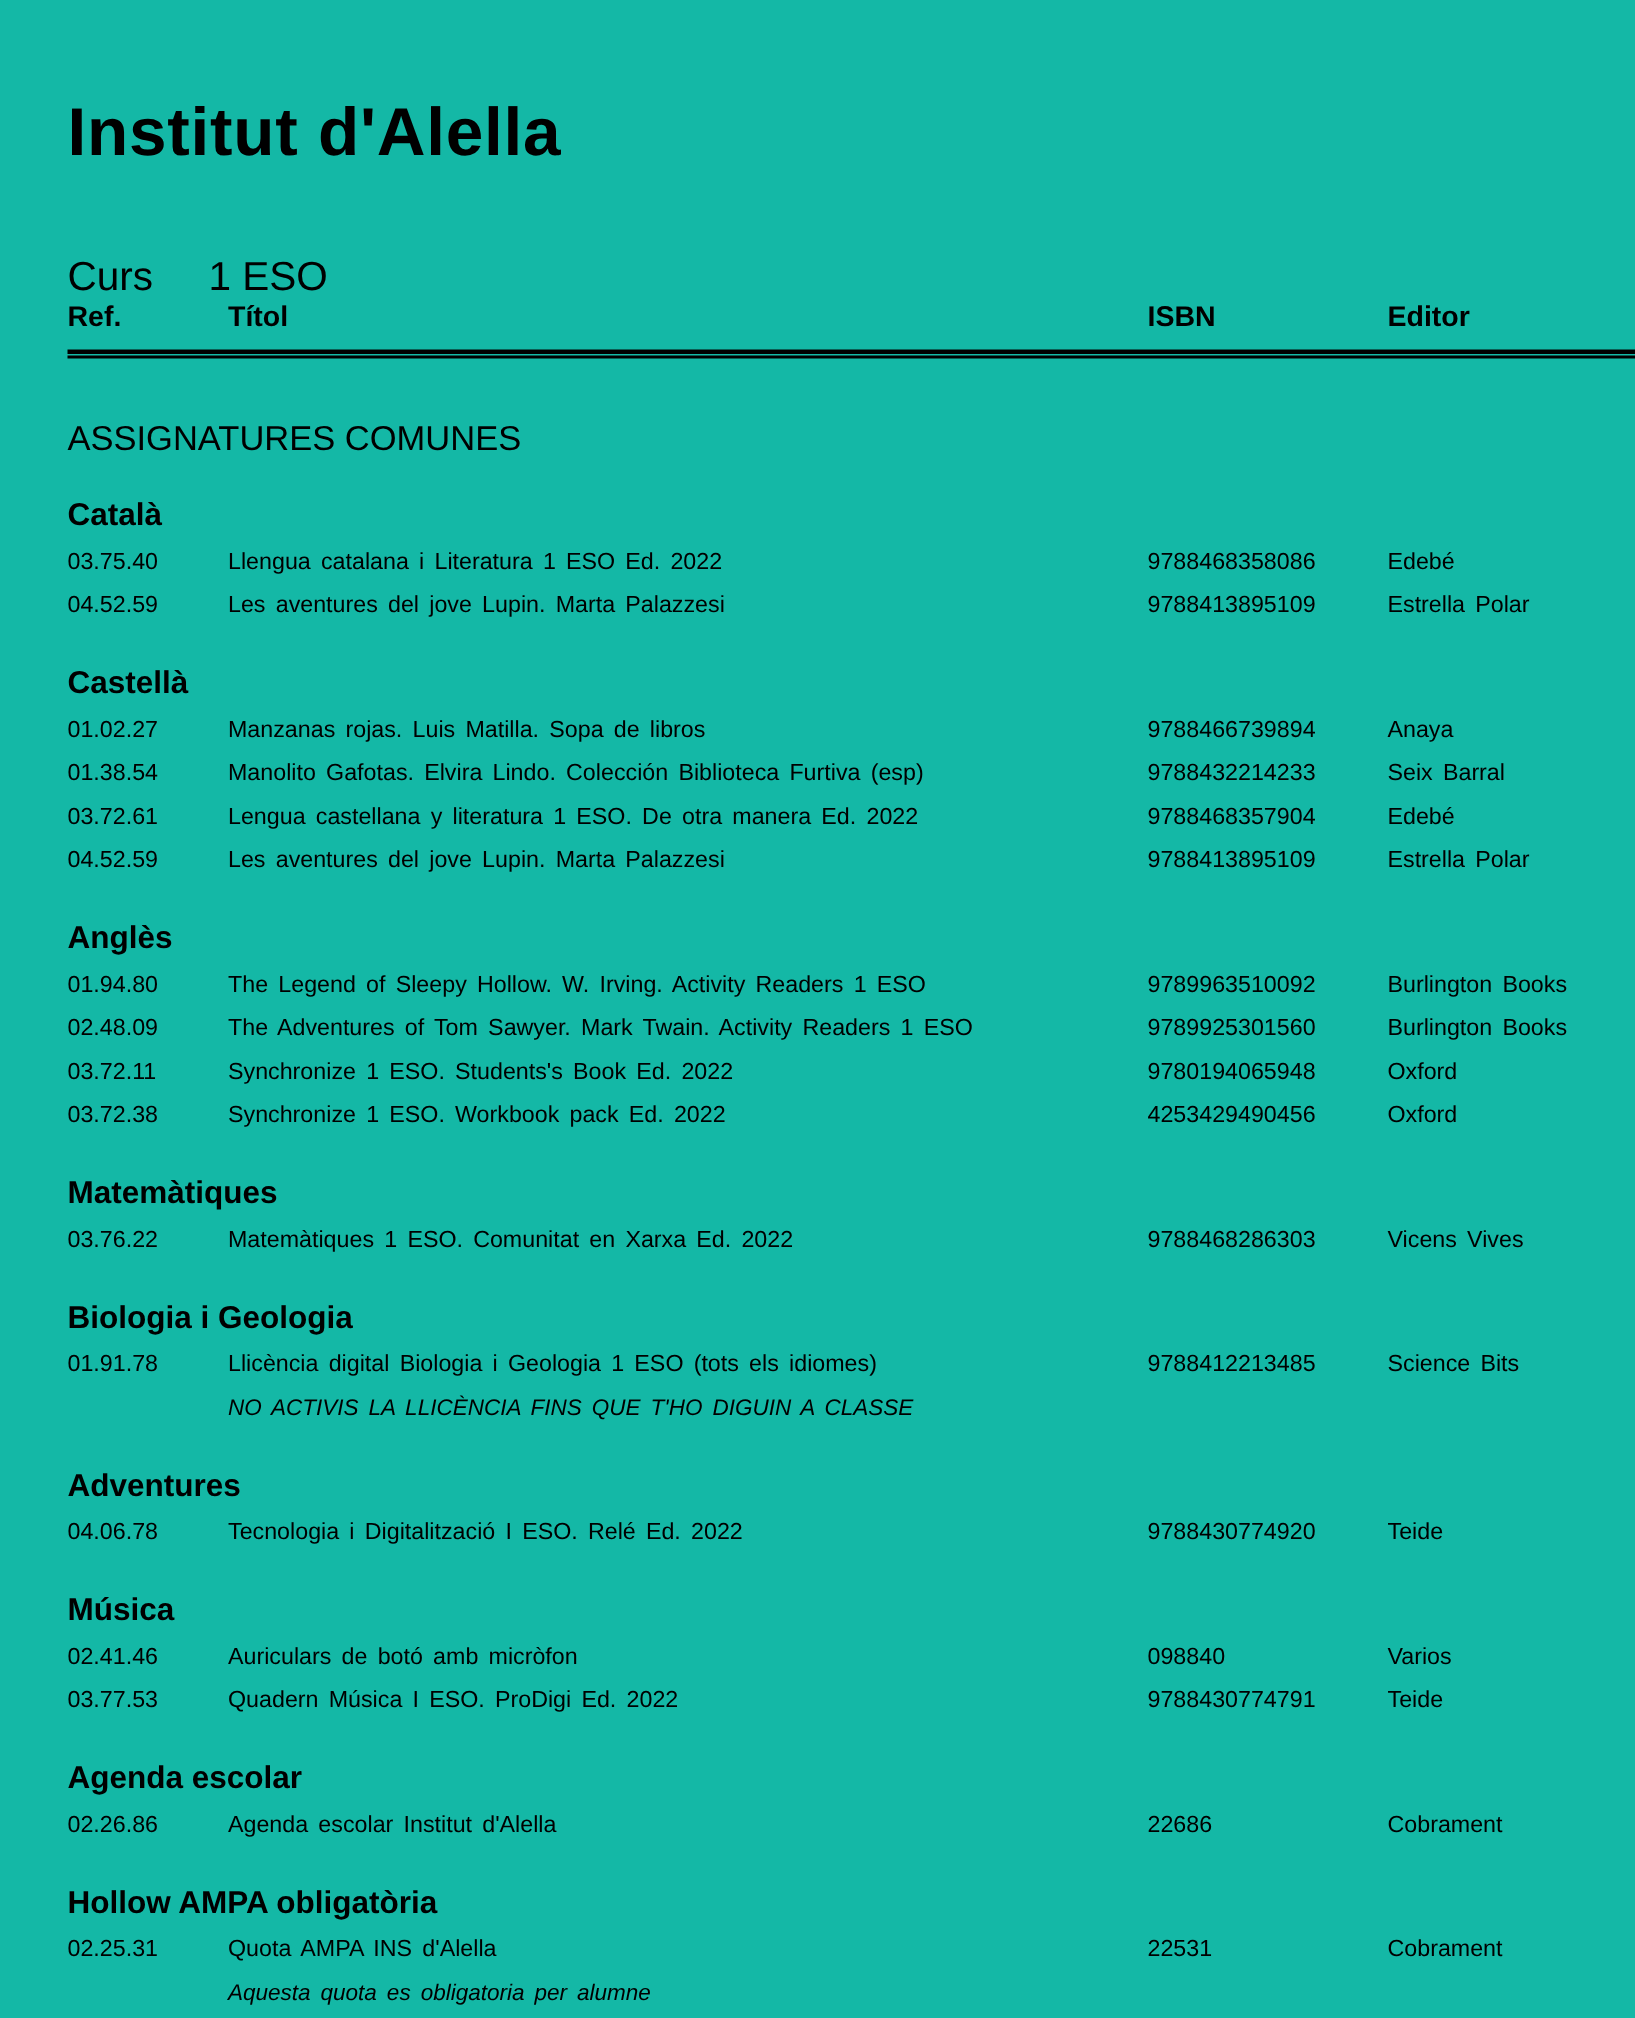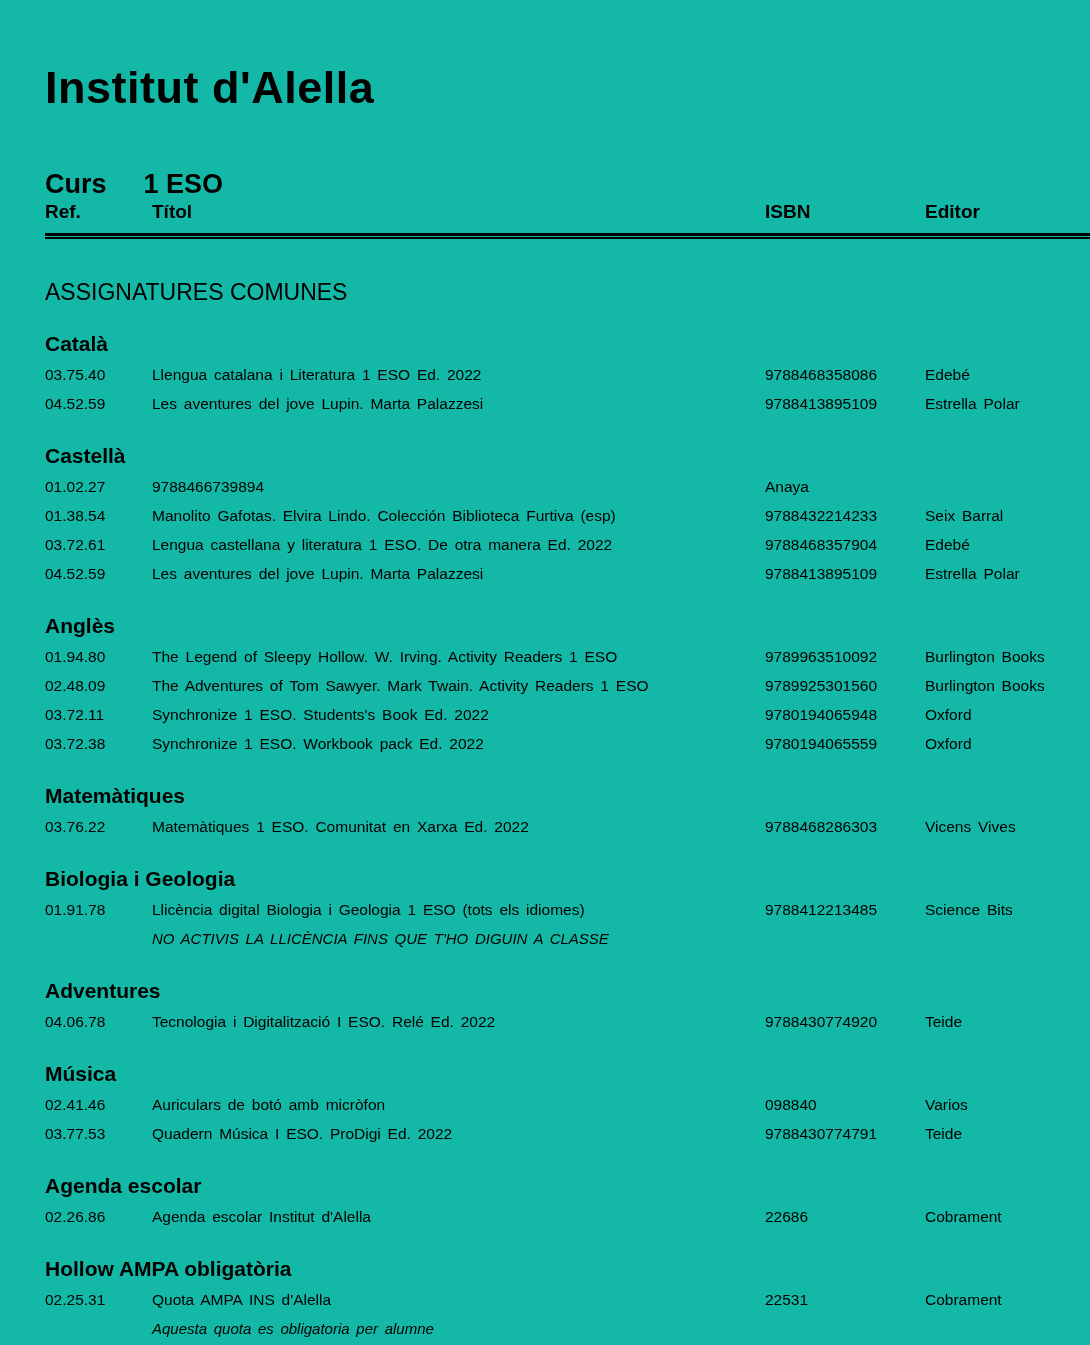--- a/index.html
+++ b/index.html
@@ -17,21 +17,21 @@
   }
   .school-title {
     font-size: 45px;
     font-weight: bold;
     letter-spacing: 0.5px;
     margin-top: 22px;
   }
   .course-line {
     margin-top: 55px;
     font-size: 27px;
-    font-weight: bold;
+    font-weight: normal;
   }
   .course-value { margin-left: 37px; }
 
   .row {
     display: grid;
     grid-template-columns: 107px 613px 160px 1fr;
     line-height: 29px;
     font-size: 15.5px;
   }
   .cell { word-spacing: 2.5px; white-space: nowrap; }
@@ -101,20 +101,21 @@
       </div>
       <div class="row">
         <span class="cell cell-ref">04.52.59</span>
         <span class="cell cell-title">Les aventures del jove Lupin. Marta Palazzesi</span>
         <span class="cell cell-isbn">9788413895109</span>
         <span class="cell cell-editor">Estrella Polar</span>
       </div>
       <h3 class="section-heading">Castellà</h3>
       <div class="row">
         <span class="cell cell-ref">01.02.27</span>
+        <span class="cell cell-title">Manzanas rojas. Luis Matilla. Sopa de libros</span>
         <span class="cell cell-isbn">9788466739894</span>
         <span class="cell cell-editor">Anaya</span>
       </div>
       <div class="row">
         <span class="cell cell-ref">01.38.54</span>
         <span class="cell cell-title">Manolito Gafotas. Elvira Lindo. Colección Biblioteca Furtiva (esp)</span>
         <span class="cell cell-isbn">9788432214233</span>
         <span class="cell cell-editor">Seix Barral</span>
       </div>
       <div class="row">
@@ -144,21 +145,21 @@
       </div>
       <div class="row">
         <span class="cell cell-ref">03.72.11</span>
         <span class="cell cell-title">Synchronize 1 ESO. Students's Book  Ed. 2022</span>
         <span class="cell cell-isbn">9780194065948</span>
         <span class="cell cell-editor">Oxford</span>
       </div>
       <div class="row">
         <span class="cell cell-ref">03.72.38</span>
         <span class="cell cell-title">Synchronize 1 ESO. Workbook pack Ed. 2022</span>
-        <span class="cell cell-isbn">9780194065559</span>
+        <span class="cell cell-isbn">4253429490456</span>
         <span class="cell cell-editor">Oxford</span>
       </div>
       <h3 class="section-heading">Matemàtiques</h3>
       <div class="row">
         <span class="cell cell-ref">03.76.22</span>
         <span class="cell cell-title">Matemàtiques 1 ESO. Comunitat en Xarxa Ed. 2022</span>
         <span class="cell cell-isbn">9788468286303</span>
         <span class="cell cell-editor">Vicens Vives</span>
       </div>
       <h3 class="section-heading">Biologia i Geologia</h3>

